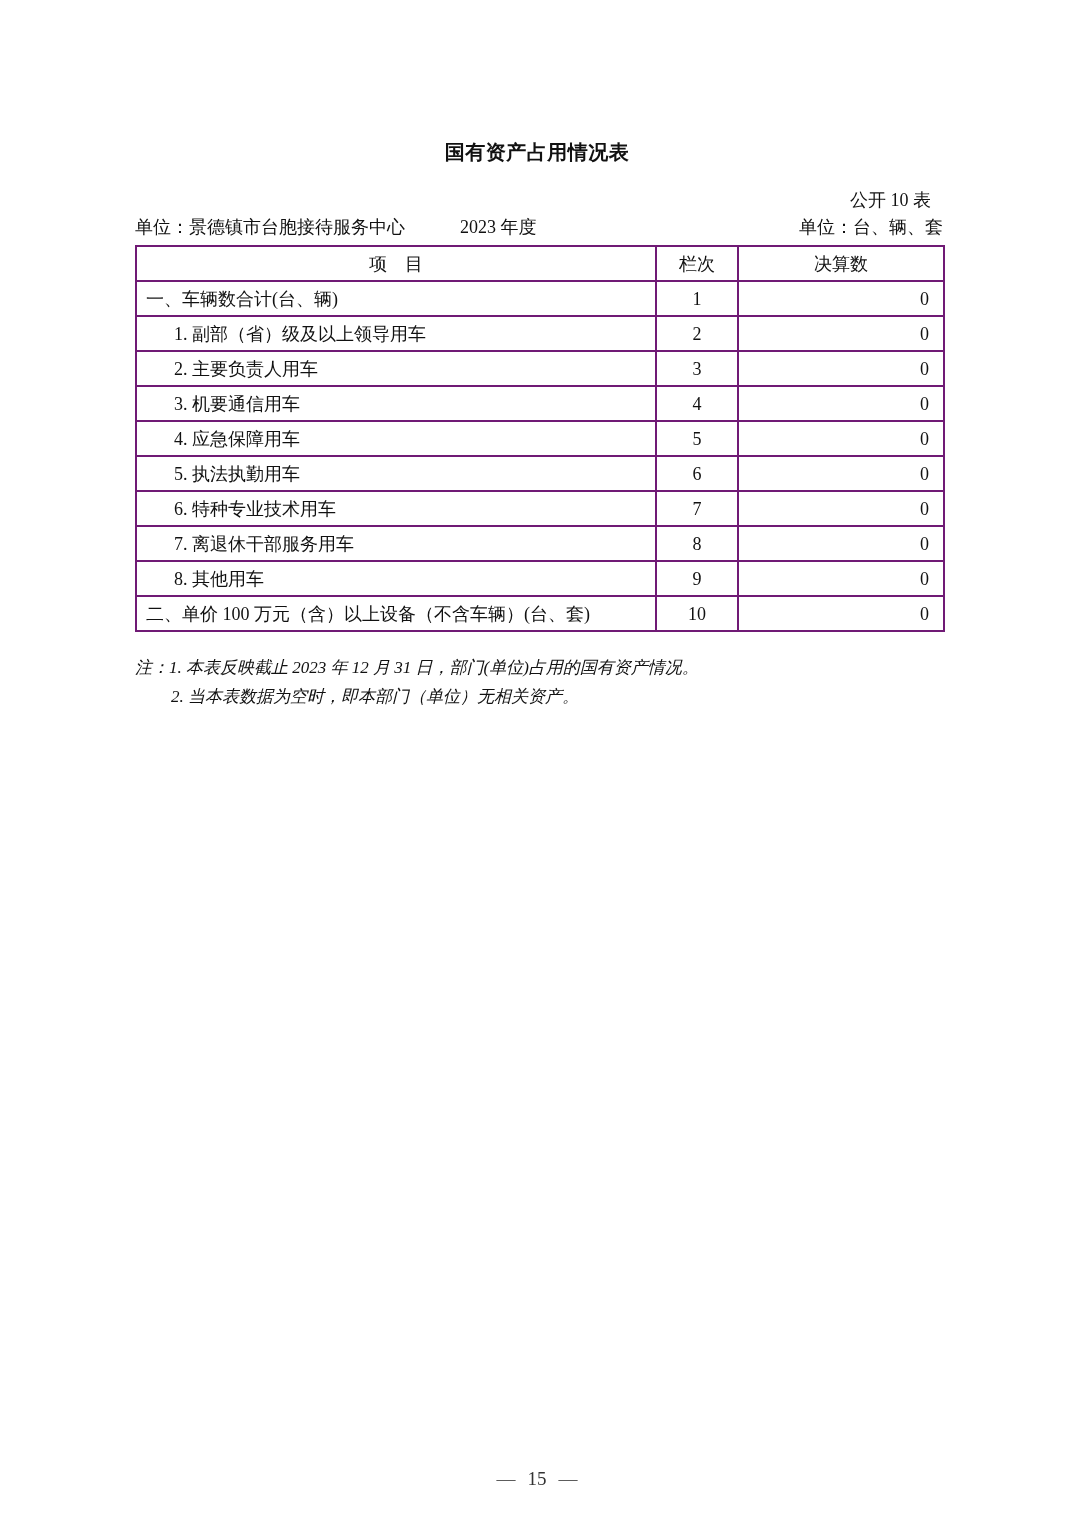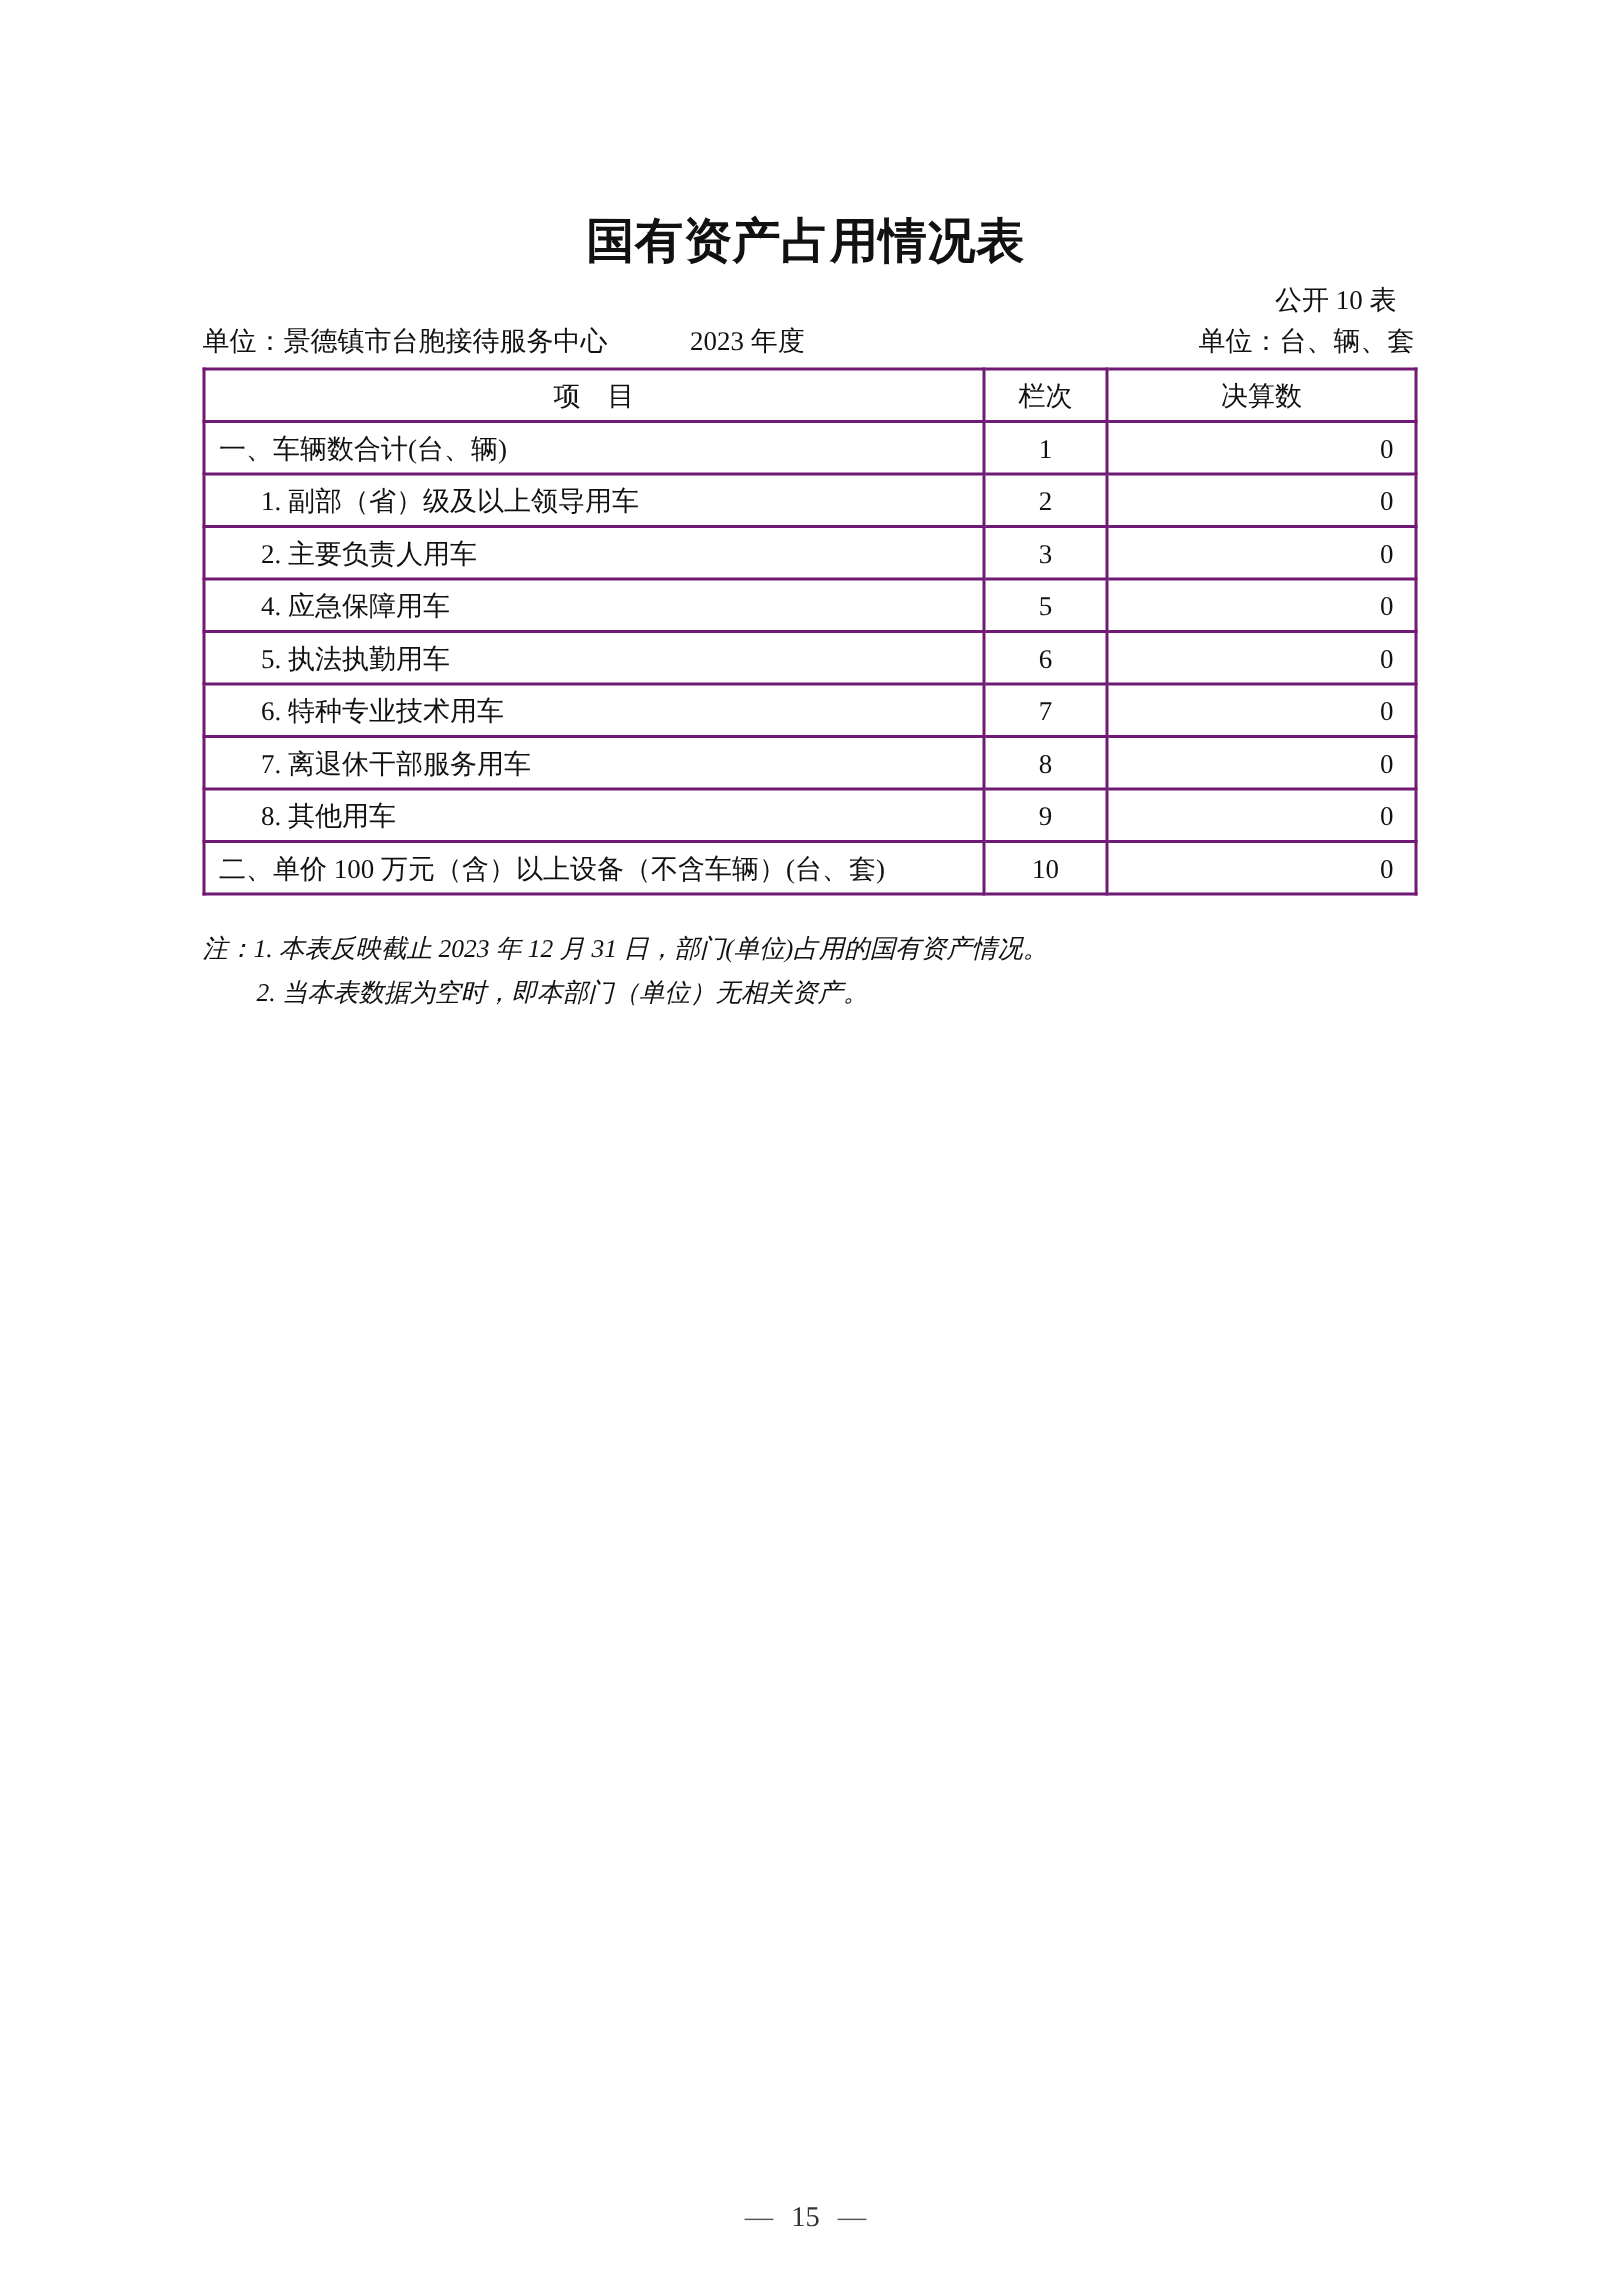--- a/index.html
+++ b/index.html
@@ -14,21 +14,21 @@
     overflow:hidden;
   }
   .title {
     position:absolute;
     top:139px;
     left:0;
     width:100%;
     text-align:center;
     font-family:"Liberation Sans","DejaVu Sans",sans-serif;
     font-weight:bold;
-    font-size:32px;
+    font-size:20px;
     letter-spacing:0.5px;
     color:#111111;
   }
   .content {
     position:absolute;
     left:135px;
     top:0;
     width:808px;
   }
   .table-no {
@@ -129,20 +129,25 @@
           <td class="item-cell">1. 副部（省）级及以上领导用车</td>
           <td class="no-cell">2</td>
           <td class="value-cell">0</td>
         </tr>
         <tr class="sub">
           <td class="item-cell">2. 主要负责人用车</td>
           <td class="no-cell">3</td>
           <td class="value-cell">0</td>
         </tr>
         <tr class="sub">
+          <td class="item-cell">3. 机要通信用车</td>
+          <td class="no-cell">4</td>
+          <td class="value-cell">0</td>
+        </tr>
+        <tr class="sub">
           <td class="item-cell">4. 应急保障用车</td>
           <td class="no-cell">5</td>
           <td class="value-cell">0</td>
         </tr>
         <tr class="sub">
           <td class="item-cell">5. 执法执勤用车</td>
           <td class="no-cell">6</td>
           <td class="value-cell">0</td>
         </tr>
         <tr class="sub">

